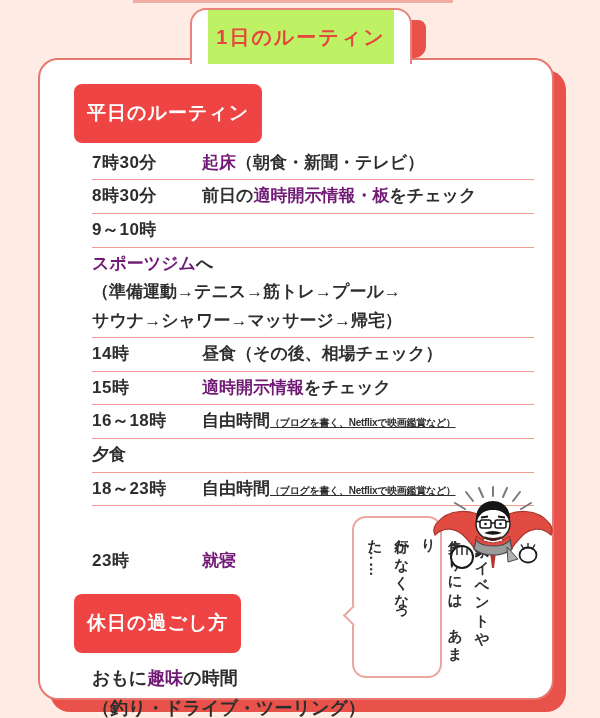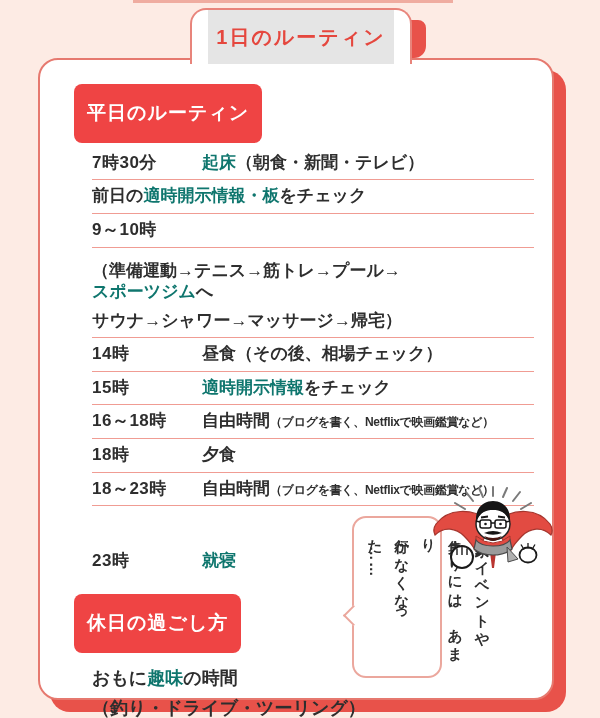--- a/index.html
+++ b/index.html
@@ -12,21 +12,21 @@
   .top-line{position:absolute;left:133px;top:0;width:320px;height:3px;background:#efaca0;}
   
   .tab{
     position:absolute;left:190px;top:8px;width:218px;height:54px;z-index:3;
     background:#fff;border:2px solid #e8847b;border-bottom:none;
     border-radius:16px 16px 0 0;
     display:flex;align-items:center;justify-content:center;
   }
   .tab-label{
     color:#e5473e;font-size:20px;font-weight:bold;letter-spacing:2px;
-    background:#e5e5e5;padding:15px 8px;line-height:1.2;
+    background:#bef264;padding:15px 8px;line-height:1.2;
   }
   .tab-fold{
     position:absolute;left:400px;top:20px;width:26px;height:38px;z-index:2;
     background:#e8524a;border-radius:4px 8px 12px 4px;
   }
   
   .card{
     position:absolute;left:38px;top:58px;width:512px;height:638px;z-index:1;
     background:#fff;border:2px solid #e6796f;border-radius:20px;
     box-shadow:12px 12px 0 0 #e8524a;
@@ -40,22 +40,22 @@
   .schedule{margin:4px 18px 0 52px;}
   .srow{
     display:flex;align-items:center;padding:5px 0 6px 0;
     border-bottom:1px solid #f09c93;
     font-size:17px;font-weight:bold;color:#2e2e2e;line-height:1.27;
   }
   .srow:last-child{border-bottom:none;margin-top:39px;}
   .stime{width:110px;flex:0 0 110px;letter-spacing:0.5px;}
   .sact{flex:1;}
   .sline.extra{margin-top:7px;}
-  .red{color:#0f766e;}
-  .small{font-size:12px;letter-spacing:-0.3px;}
+  .red{color:#701a75;}
+  .small{font-size:10px;letter-spacing:-0.3px;text-decoration:underline;}
   .holiday-lines{
     margin:10px 0 0 52px;font-size:18px;font-weight:bold;color:#2e2e2e;
     line-height:30px;width:300px;
   }
   
   .bubble{
     position:absolute;left:312px;top:456px;width:86px;height:158px;z-index:2;
     background:#fff;border:2px solid #eba79d;border-radius:14px;
   }
   .bubble:before{
@@ -86,31 +86,32 @@
   <div class="badge">平日のルーティン</div>
 
   <div class="schedule">
       <div class="srow">
         <span class="stime">7時30分</span>
         <div class="sact">
           <div class="sline"><span class="red">起床</span><span>（朝食・新聞・テレビ）</span></div>
         </div>
       </div>
       <div class="srow">
+        <span class="stime">8時30分</span>
         <div class="sact">
           <div class="sline"><span>前日の</span><span class="red">適時開示情報・板</span><span>をチェック</span></div>
         </div>
       </div>
       <div class="srow">
         <span class="stime">9～10時</span>
       </div>
       <div class="srow">
         <div class="sact">
+          <div class="sline"><span class="red">スポーツジム</span><span>へ</span></div>
           <div class="sline extra">（準備運動→テニス→筋トレ→プール→</div>
-          <div class="sline"><span class="red">スポーツジム</span><span>へ</span></div>
           <div class="sline extra">サウナ→シャワー→マッサージ→帰宅）</div>
         </div>
       </div>
       <div class="srow">
         <span class="stime">14時</span>
         <div class="sact">
           <div class="sline"><span>昼食（その後、相場チェック）</span></div>
         </div>
       </div>
       <div class="srow">
@@ -119,21 +120,20 @@
           <div class="sline"><span class="red">適時開示情報</span><span>をチェック</span></div>
         </div>
       </div>
       <div class="srow">
         <span class="stime">16～18時</span>
         <div class="sact">
           <div class="sline"><span>自由時間</span><span class="small">（ブログを書く、Netflixで映画鑑賞など）</span></div>
         </div>
       </div>
       <div class="srow">
-        <span class="stime">18時</span>
         <div class="sact">
           <div class="sline"><span>夕食</span></div>
         </div>
       </div>
       <div class="srow">
         <span class="stime">18～23時</span>
         <div class="sact">
           <div class="sline"><span>自由時間</span><span class="small">（ブログを書く、Netflixで映画鑑賞など）</span></div>
         </div>
       </div>

